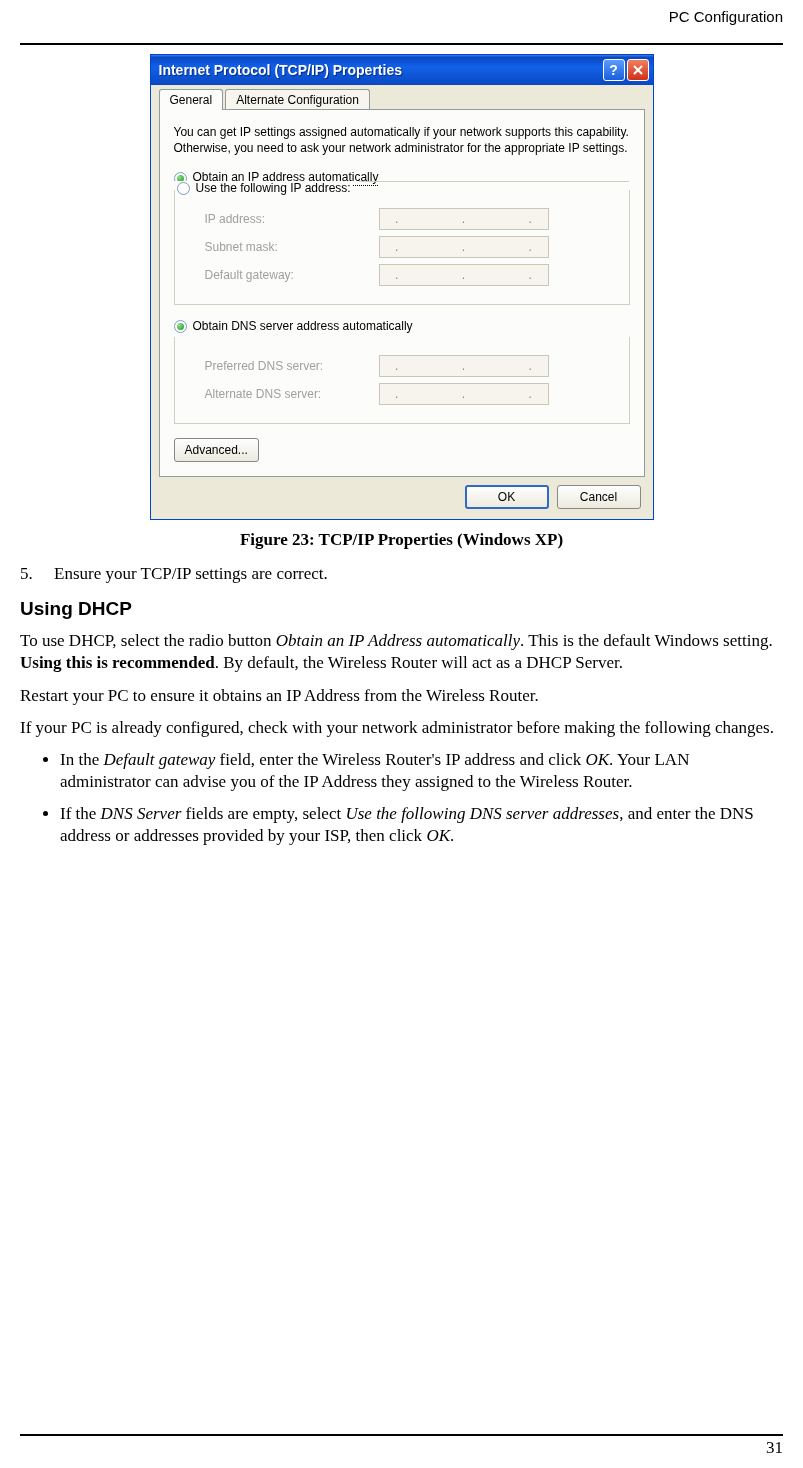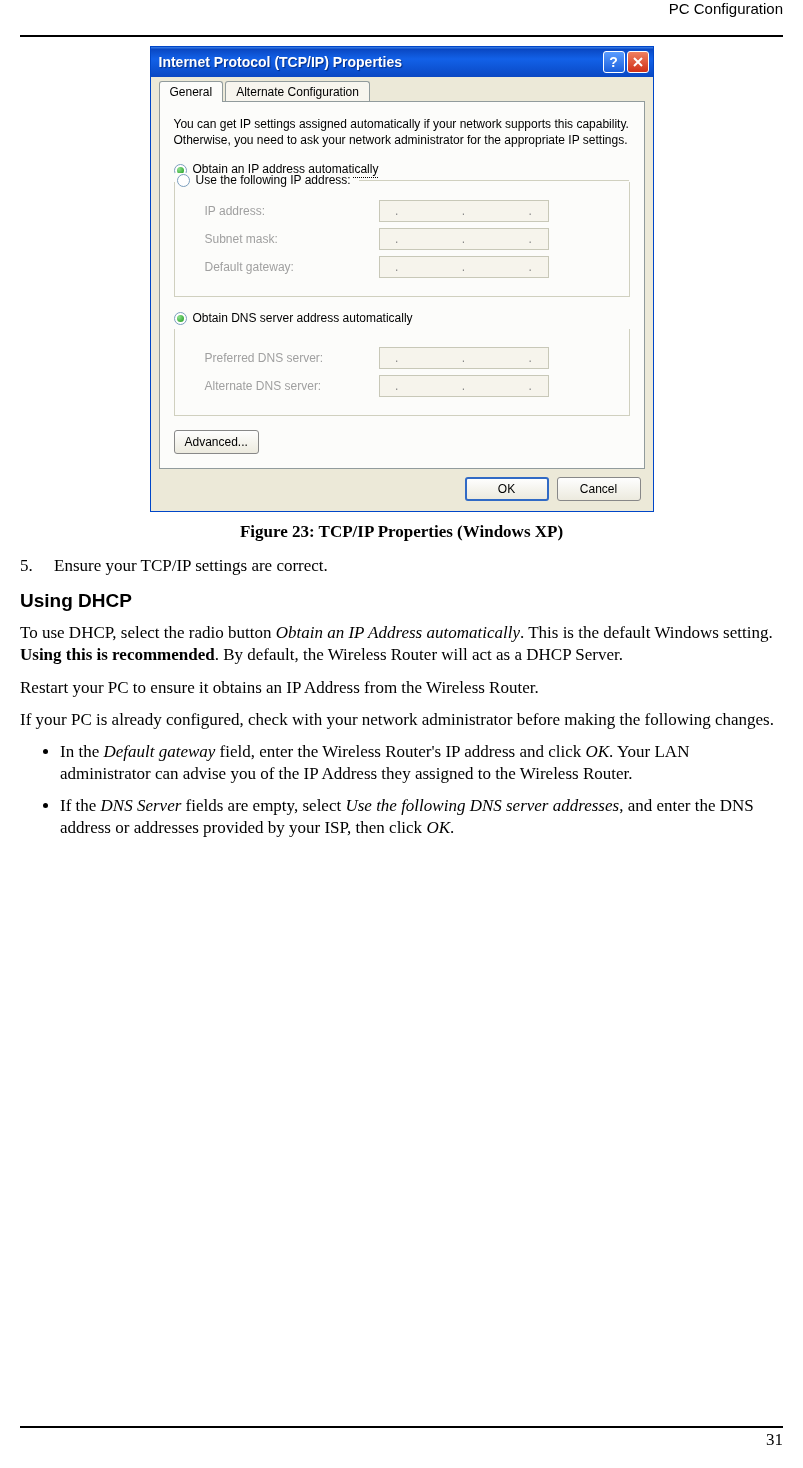--- a/index.html
+++ b/index.html
@@ -17,20 +17,21 @@
     height: 1468px;
     padding: 0 20px;
     position: relative;
   }
   .top-rule { border-top: 2px solid #000; margin-top: 18px; }
   .header-right {
     font-family: Arial, Helvetica, sans-serif;
     font-size: 15px;
     text-align: right;
     margin-bottom: 2px;
+    margin-top: 8px;
   }
   .bottom-rule { border-top: 2px solid #000; position: absolute; left: 20px; right: 20px; bottom: 40px; }
   .page-num { position: absolute; right: 20px; bottom: 18px; font-size: 17px; }
 
   
   .xp-dialog {
     width: 504px;
     margin: 9px auto 10px auto;
     border: 1px solid #0046c8;
     background: #ece9d8;
@@ -96,21 +97,21 @@
   .dotted { border-bottom: 1px dotted #000; padding-bottom:1px;}
   .xp-group {
     border: 1px solid #d0d0bf;
     border-top: none;
     position: relative;
     margin: 4px 0 14px 0;
     padding: 12px 14px 12px 14px;
   }
   .xp-group-head {
     position: absolute; top: -9px; left: 0; right: 0;
-    display: flex; align-items: center; gap:6px;
+    display: flex; align-items: flex-start; gap:6px;
   }
   .xp-group-head .line { flex:1; border-top:1px solid #d0d0bf; }
   .xp-group-head .lbl { display:flex; align-items:center; gap:6px; background:#fcfcfa; padding:0 2px;}
   .xp-field-row {
     display: flex; align-items: center; margin: 6px 0;
     color: #a0a0a0;
   }
   .xp-field-label { width: 190px; padding-left: 16px; }
   .xp-ip-box {
     width: 170px; height: 22px; border: 1px solid #c8c8b8;

